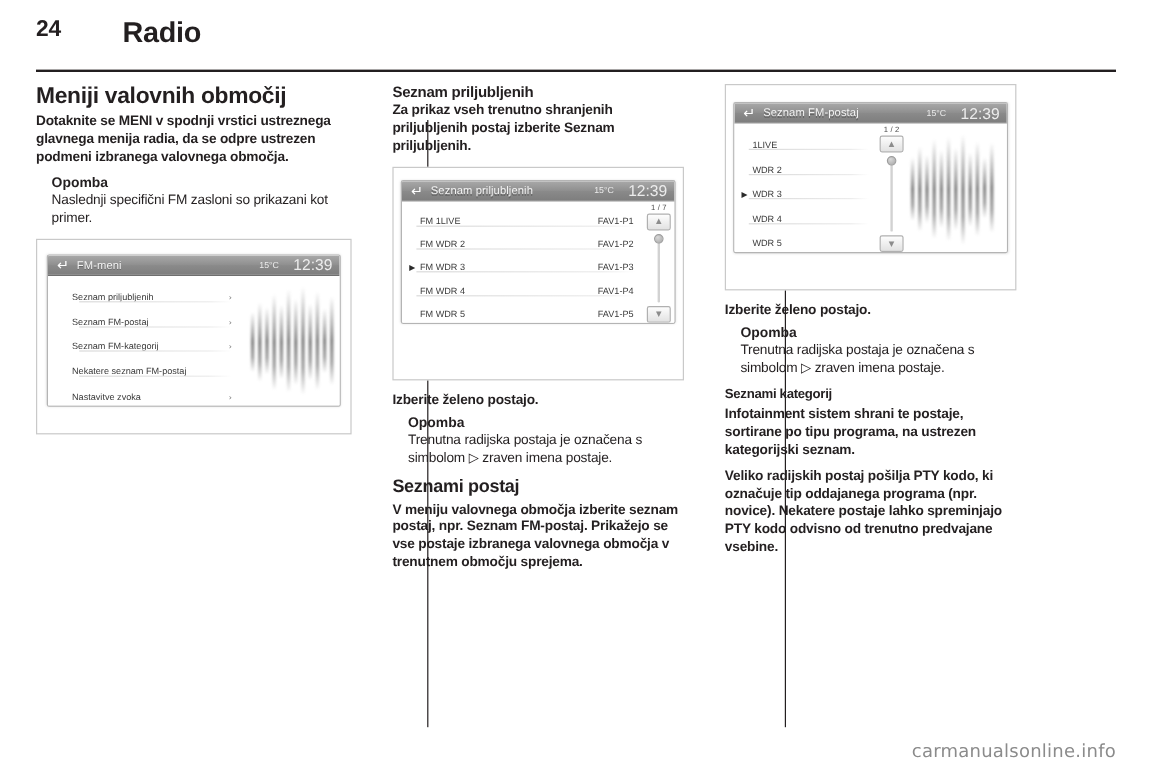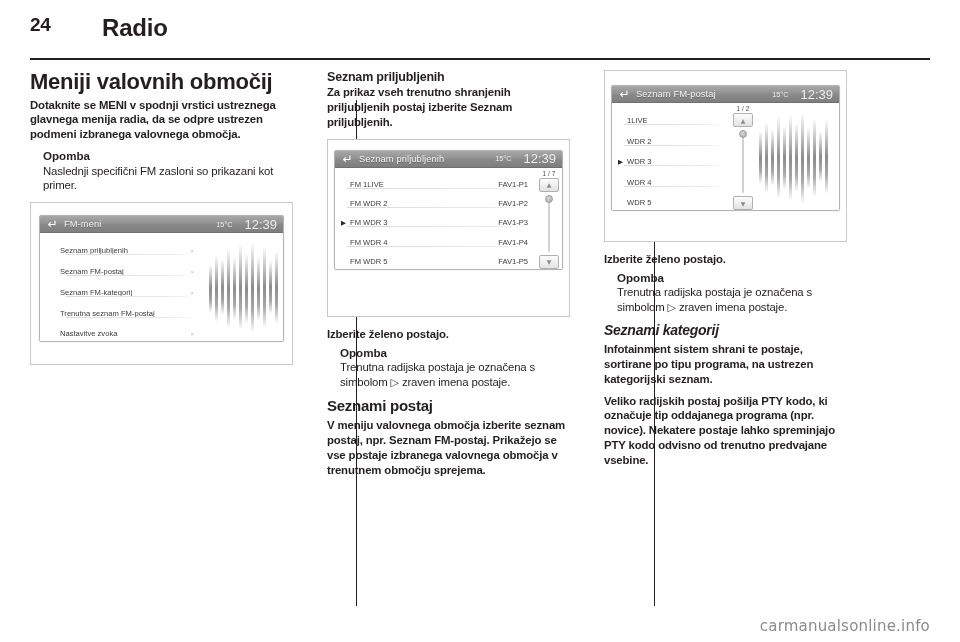--- a/index.html
+++ b/index.html
@@ -62,21 +62,21 @@
     position:absolute;
     top:30px;
     bottom:0;
     width:1px;
     background:#231f20;
   }
   .sep1{left:326px;}
   .sep2{left:624px;}
 
   h2.sec{
-    font-size:22px;
+    font-size:19px;
     font-weight:bold;
     margin:0 0 3px 0;
     line-height:1.12;
     letter-spacing:-0.25px;
   }
   h3.sub{
     font-size:12.5px;
     font-weight:bold;
     margin:9px 0 1px 0;
     line-height:1.15;
@@ -310,21 +310,21 @@
               </div>
               <div class="row">
                 <span class="rlabel">Seznam FM-postaj</span>
                 <span class="rarrow">›</span>
               </div>
               <div class="row">
                 <span class="rlabel">Seznam FM-kategorij</span>
                 <span class="rarrow">›</span>
               </div>
               <div class="row">
-                <span class="rlabel">Trenutna seznam FM-postaj</span>
+                <span class="rlabel">Nekatere seznam FM-postaj</span>
                 <span class="rarrow"></span>
               </div>
               <div class="row last">
                 <span class="rlabel">Nastavitve zvoka</span>
                 <span class="rarrow">›</span>
               </div>
             </div>
             <div class="wave" style="flex:0 0 78px;width:78px;">
               <i style="left:4px;  height:46%; bottom:26%;"></i>
               <i style="left:10px; height:62%; bottom:18%;"></i>
@@ -466,21 +466,21 @@
         </div>
       </div>
 
       <p class="body tight">Izberite želeno postajo.</p>
 
       <div class="note">
         <p class="note-title">Opomba</p>
         <p class="note-body"><span>Trenutna radijska postaja je označena s simbolom </span><span class="glyph-tri">▷</span><span> zraven imena postaje.</span></p>
       </div>
 
-      <h2 class="sec" style="font-size:14px;font-style:italic;">Seznami kategorij</h2>
+      <h2 class="sec" style="font-size:11px;">Seznami kategorij</h2>
       <p class="body">Infotainment sistem shrani te postaje, sortirane po tipu programa, na ustrezen kategorijski seznam.</p>
       <p class="body">Veliko radijskih postaj pošilja PTY kodo, ki označuje tip oddajanega programa (npr. novice). Nekatere postaje lahko spreminjajo PTY kodo odvisno od trenutno predvajane vsebine.</p>
     </div>
 
   </div>
 
   <div class="footer-wm">carmanualsonline.info</div>
 </div>
 
 </body></html>

